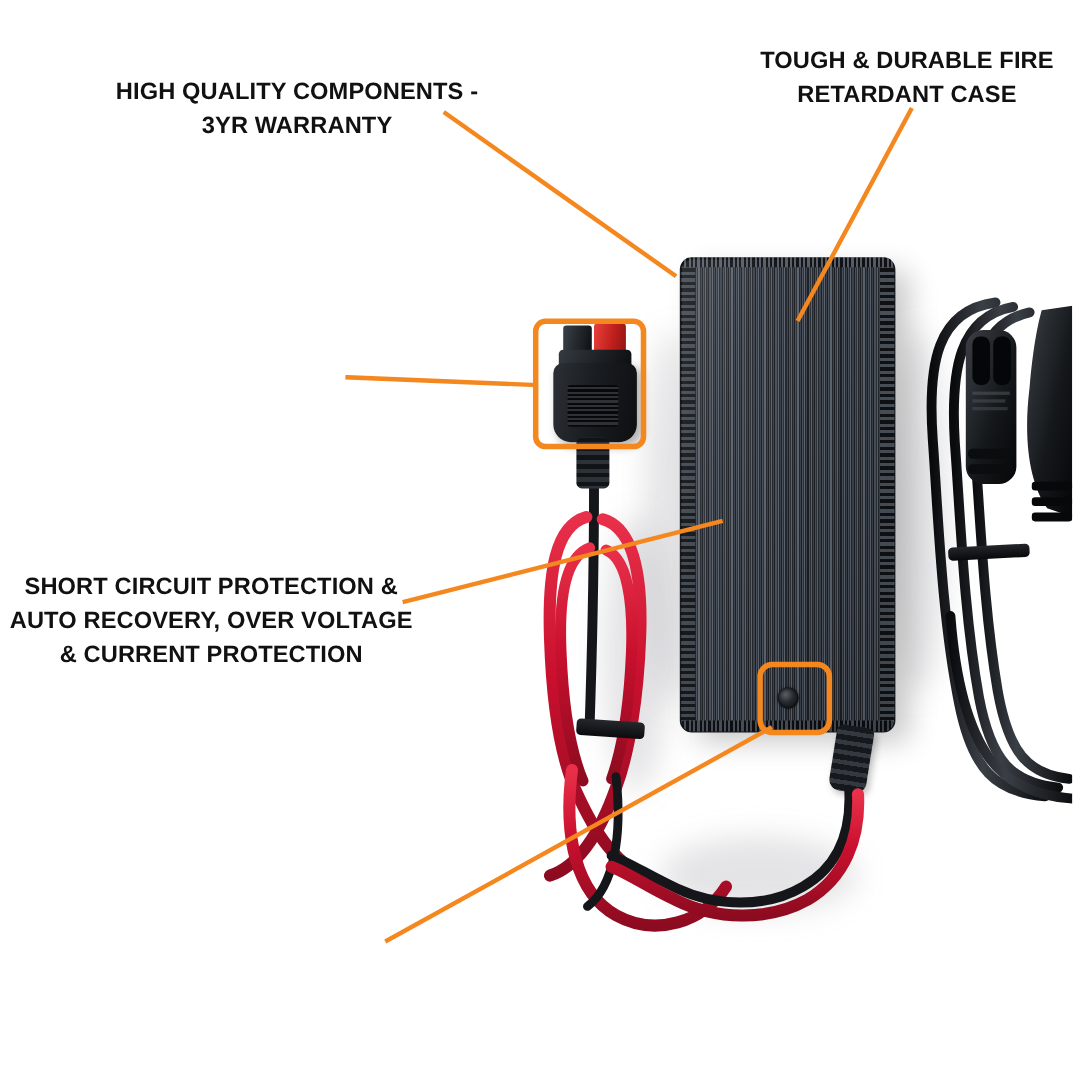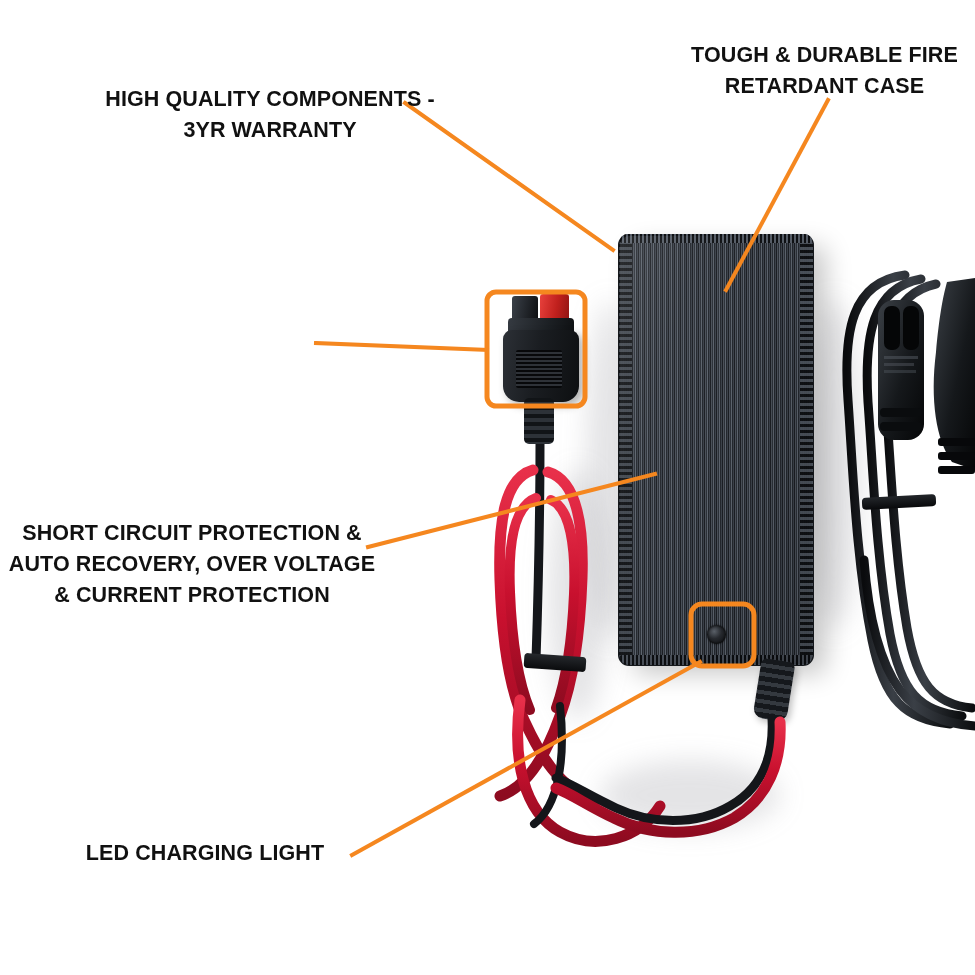--- a/index.html
+++ b/index.html
@@ -23,21 +23,21 @@
     color: #111111;
     font-weight: bold;
     font-size: 21.5px;
     line-height: 1.45;
     letter-spacing: 0.1px;
     text-align: center;
     white-space: pre-line;
     z-index: 40;
   }
 
-  #callout-components { left: 60px;  top: 84px;  width: 420px; }
+  #callout-components { left: 60px;  top: 68px;  width: 420px; }
   #callout-case       { left: 672px; top: 40px;  width: 305px; }
   #callout-connectors { left: 0px;   top: 308px; width: 364px; }
   #callout-protection { left: -4px;  top: 518px; width: 392px; }
   #callout-led        { left: 60px;  top: 838px; width: 290px; }
 
   
   #overlay {
     position: absolute;
     left: 0; top: 0;
     width: 975px;
@@ -347,15 +347,14 @@
 3YR WARRANTY</div>
 
   <div class="callout" id="callout-case">TOUGH &amp; DURABLE FIRE
 RETARDANT CASE</div>
 
 
   <div class="callout" id="callout-protection">SHORT CIRCUIT PROTECTION &amp;
 AUTO RECOVERY, OVER VOLTAGE
 &amp; CURRENT PROTECTION</div>
 
-  <div class="callout" id="callout-led">LED CHARGING LIGHT</div>
 
 </div>
 
 </body></html>

